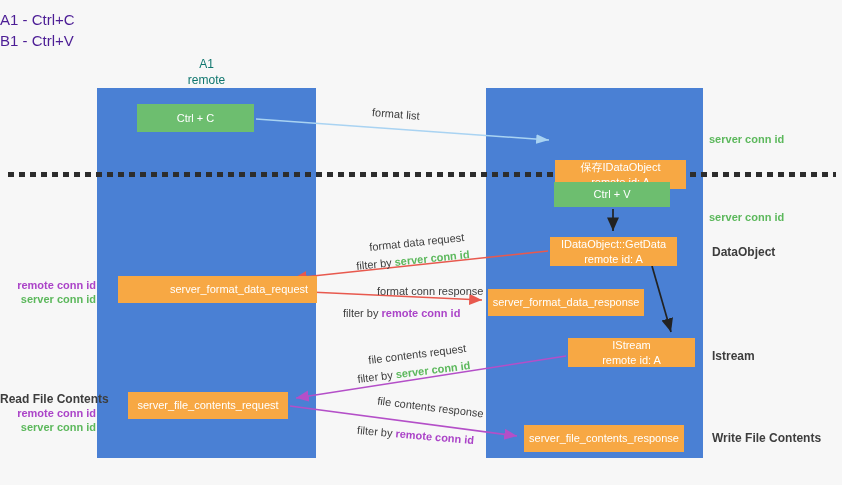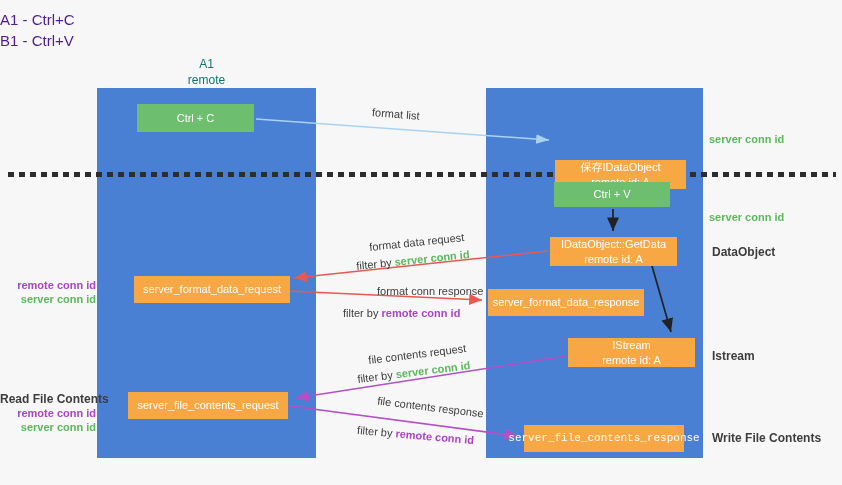--- a/index.html
+++ b/index.html
@@ -82,30 +82,30 @@
     <span>Ctrl + V</span>
   </div>
   <div class="node orange" style="left:550px; top:237px; width:127px; height:29px;">
     <span>IDataObject::GetData</span>
     <span>remote id: A</span>
   </div>
   <div class="node orange" style="left:568px; top:338px; width:127px; height:29px;">
     <span>IStream</span>
     <span>remote id: A</span>
   </div>
-  <div class="node orange" style="left:134px; top:276px; width:156px; height:27px;">
+  <div class="node orange" style="left:118px; top:276px; width:156px; height:27px;padding-left:43px;">
     <span>server_format_data_request</span>
   </div>
   <div class="node orange" style="left:488px; top:289px; width:156px; height:27px;">
     <span>server_format_data_response</span>
   </div>
   <div class="node orange" style="left:128px; top:392px; width:160px; height:27px;">
     <span>server_file_contents_request</span>
   </div>
-  <div class="node orange" style="left:524px; top:425px; width:160px; height:27px;font-family:Liberation Mono, monospace;">
+  <div class="node orange" style="left:524px; top:425px; width:160px; height:27px;">
     <span>server_file_contents_response</span>
   </div>
 
   <div class="lbl" style="left:372px; top:108px; transform:rotate(4.5deg);">format list</div>
 
   <div class="lbl" style="left:369px; top:236px; transform:rotate(-6deg);">format data request</div>
   <div class="lbl" style="left:356px; top:254px; transform:rotate(-6deg);">
     <span>filter by </span><span class="bold-green">server conn id</span>
   </div>
 

